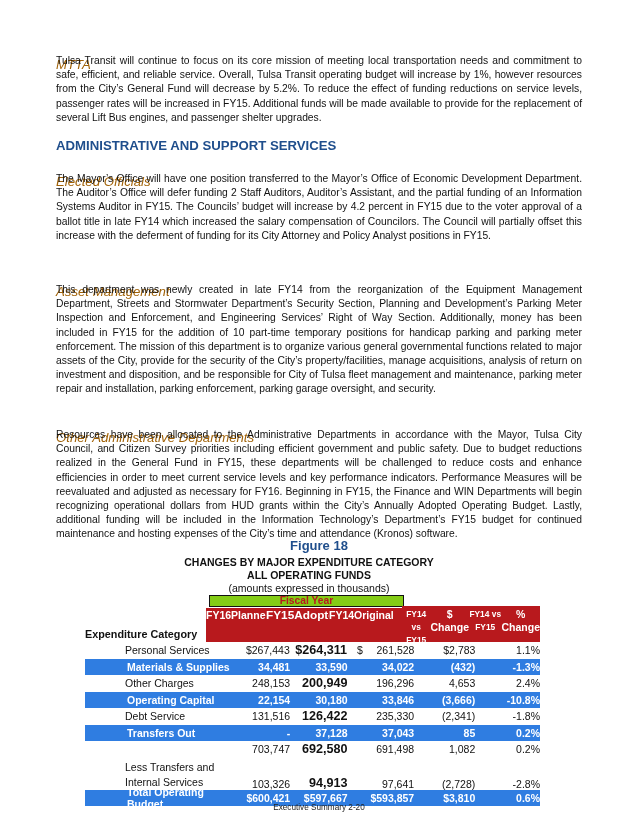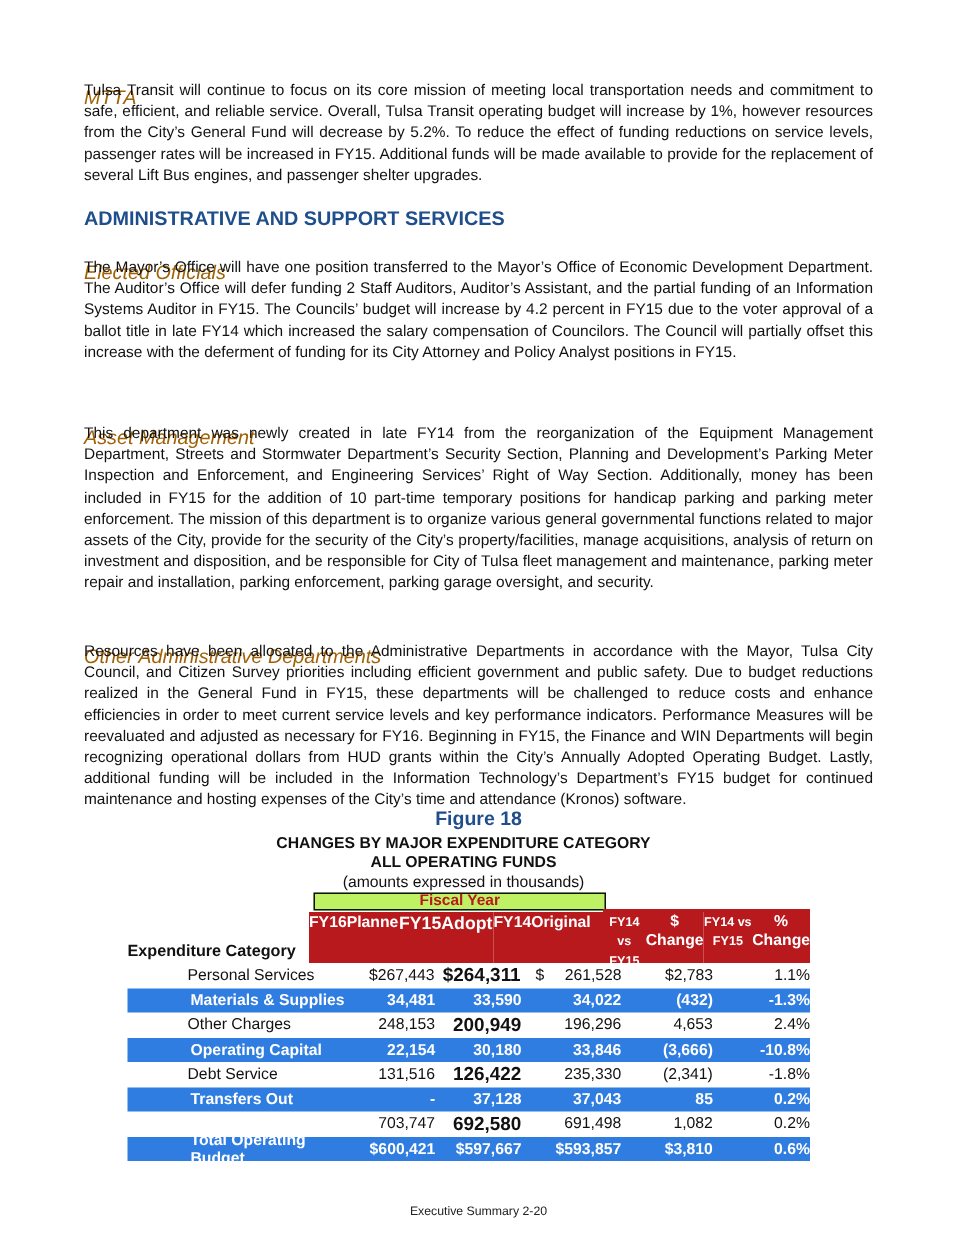--- a/index.html
+++ b/index.html
@@ -18,21 +18,21 @@
     #asset-p { position: absolute; top: 283px; width: 526px; }
     #other-h { position: absolute; top: 410px; }
     #other-p { position: absolute; top: 428px; width: 526px; }
 
     .fig-title { position: absolute; left: 0; width: 526px; text-align: center; }
     #fig-num { top: 538px; font-size: 13px; font-weight: bold; color: #1f4e8c; }
     #fig-sub1 { top: 556px; font-size: 10.5px; font-weight: bold; color: #111; left: -10px; }
     #fig-sub2 { top: 569px; font-size: 10.5px; font-weight: bold; color: #111; left: -10px; }
     #fig-sub3 { top: 582px; font-size: 10.5px; color: #111; left: -10px; }
 
-    #fiscal-box { position: absolute; left: 153px; top: 595px; width: 195px; height: 12px; border: 1.5px solid #111; background: #bef264; text-align: center; font-size: 10.3px; font-weight: bold; color: #b8191d; line-height: 9px; }
+    #fiscal-box { position: absolute; left: 153px; top: 595px; width: 195px; height: 12px; border: 1.5px solid #111; background: #84cc16; text-align: center; font-size: 10.3px; font-weight: bold; color: #b8191d; line-height: 9px; }
     #fiscal-underline { position: absolute; left: 346px; top: 606px; width: 138px; height: 2px; background: #b8191d; }
 
     .tbl { position: absolute; left: 29px; top: 608px; width: 455px; }
     .row { position: relative; height: 16.5px; display: flex; align-items: center; font-size: 10.5px; padding-left: 40px; }
     .row .c0 { width: 121px; padding-left: 0px; }
     .row .c1 { width: 60px; text-align: right; }
     .row .c2 { width: 63px; text-align: right; }
     .row .c3 { width: 73px; text-align: right; }
     .row .c4 { width: 67px; text-align: right; }
     .row .c5 { width: 71px; text-align: right; }
@@ -156,20 +156,31 @@
           <div class="c5">0.2%</div>
         </div>
         <div class="row">
           <div class="c0"></div>
           <div class="c1">703,747</div>
           <div class="c2 bold15">692,580</div>
           <div class="c3">691,498</div>
           <div class="c4">1,082</div>
           <div class="c5">0.2%</div>
         </div>
+        <div class="row tall">
+          <div class="c0">
+            <div>Less Transfers and</div>
+            <div>Internal Services</div>
+          </div>
+          <div class="c1">103,326</div>
+          <div class="c2 bold15">94,913</div>
+          <div class="c3">97,641</div>
+          <div class="c4">(2,728)</div>
+          <div class="c5">-2.8%</div>
+        </div>
         <div class="row blue">
           <div class="c0">Total Operating Budget</div>
           <div class="c1">$600,421</div>
           <div class="c2">$597,667</div>
           <div class="c3">$593,857</div>
           <div class="c4">$3,810</div>
           <div class="c5">0.6%</div>
         </div>
       </div>
   </div>

